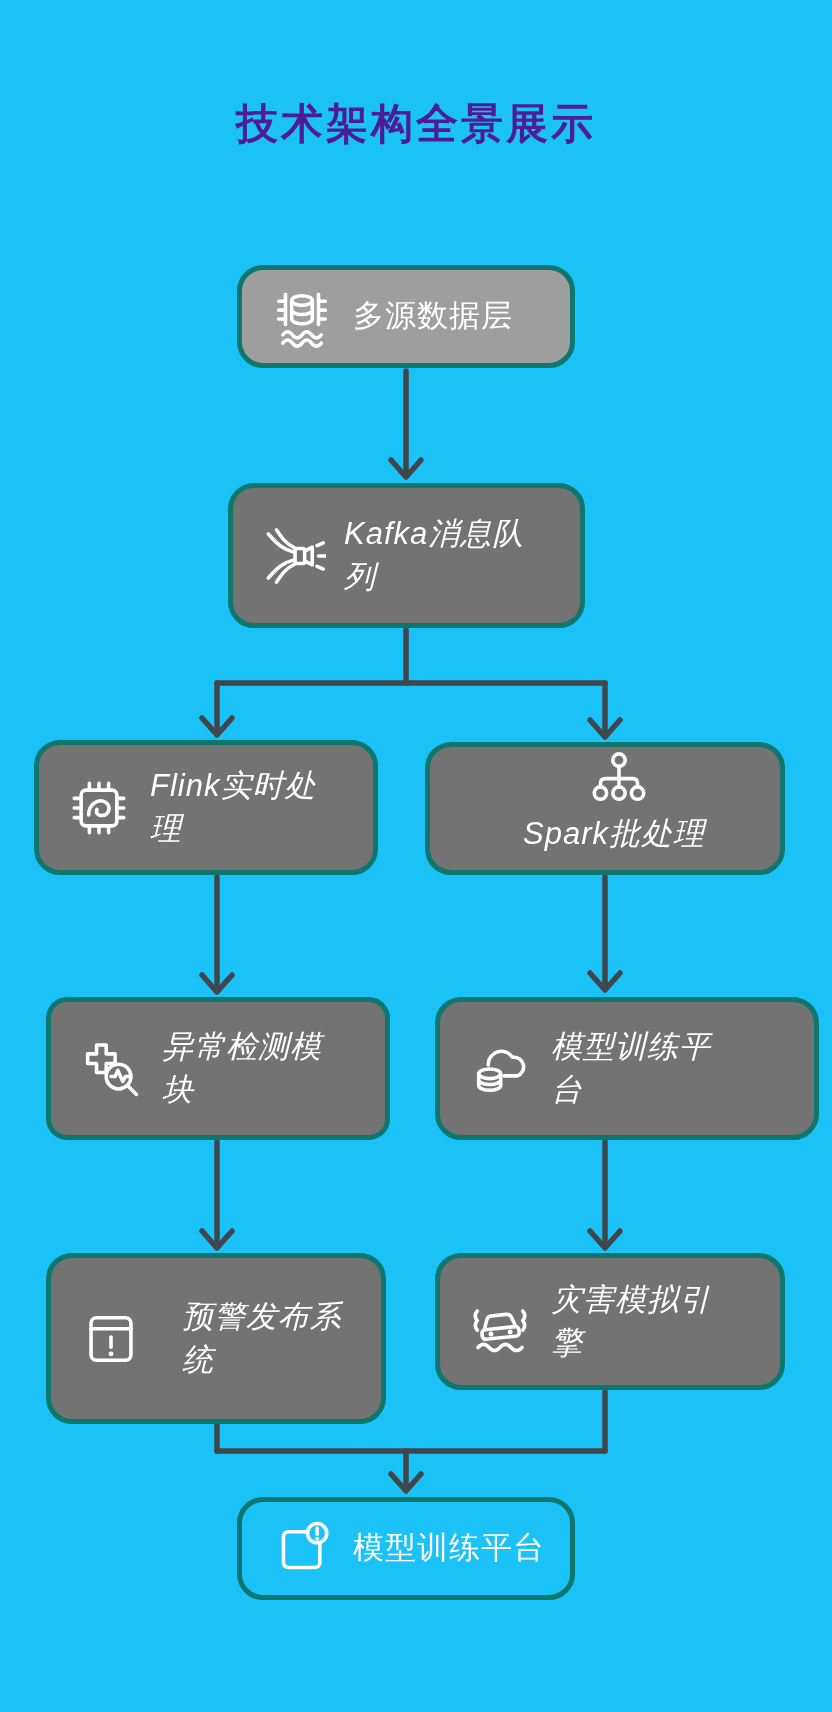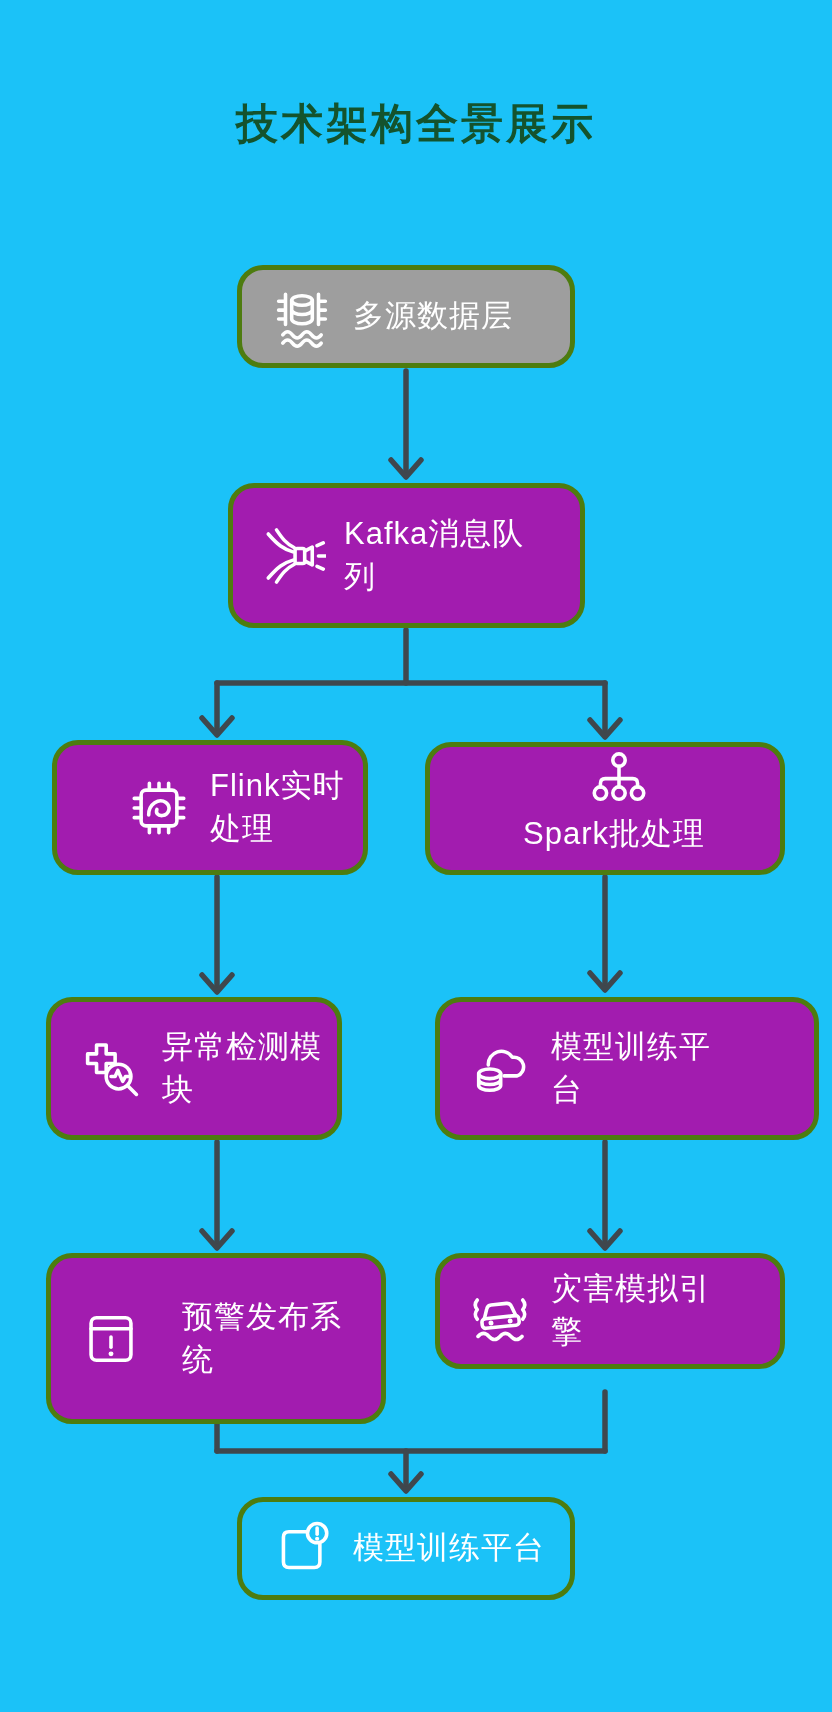--- a/index.html
+++ b/index.html
@@ -4,54 +4,54 @@
 <style>
   html,body{margin:0;padding:0;}
   body{
     width:832px;height:1712px;position:relative;overflow:hidden;
     background:#1BC2F8;
     font-family:"Liberation Sans","DejaVu Sans",sans-serif;
   }
   .page-title{
     position:absolute;top:96px;left:0;width:832px;
     text-align:center;font-size:42px;font-weight:600;
-    letter-spacing:3px;color:#14532d;
+    letter-spacing:3px;color:#4c1d95;
   }
   .connectors{position:absolute;left:0;top:0;}
   .connectors path,.connectors polyline{
     fill:none;stroke:#3F474D;stroke-width:5.5;
     stroke-linecap:round;stroke-linejoin:round;
   }
   .node{
     position:absolute;box-sizing:border-box;
     display:flex;align-items:center;
-    border:5px solid #4d7c0f;border-radius:26px;
+    border:5px solid #0f766e;border-radius:26px;
     color:#ffffff;
   }
-  .node.purple{background:#a21caf;}
+  .node.purple{background:#737373;font-style:italic;}
   .node.gray{background:#9E9E9E;}
   .node.outline{background:transparent;}
   .node .nicon{flex:0 0 auto;margin-left:27px;}
   .node .nicon svg{display:block;width:66px;height:66px;}
   .node .label{
     margin-left:18px;font-size:31px;font-weight:500;
     line-height:1.38;letter-spacing:1px;
   }
   .icon-stroke{fill:none;stroke:#ffffff;stroke-width:2.6;
     stroke-linecap:round;stroke-linejoin:round;}
   .icon-fill{fill:#ffffff;stroke:none;}
 
   #node-data-layer{left:237px;top:265px;width:338px;height:103px;}
   #node-kafka    {left:228px;top:483px;width:357px;height:145px;}
-  #node-flink    {left:52px; top:740px;width:316px;height:135px;padding-left:42px;}
+  #node-flink    {left:34px; top:740px;width:344px;height:135px;}
   #node-spark    {left:425px;top:742px;width:360px;height:133px;flex-direction:column;}
-  #node-anomaly  {left:46px; top:997px;width:296px;height:143px;}
+  #node-anomaly  {left:46px; top:997px;width:344px;height:143px;border-radius:21px;}
   #node-training {left:435px;top:997px;width:384px;height:143px;}
   #node-alert    {left:46px; top:1253px;width:340px;height:171px;gap:20px;}
-  #node-disaster {left:435px;top:1253px;width:350px;height:116px;}
+  #node-disaster {left:435px;top:1253px;width:350px;height:137px;}
   #node-push     {left:237px;top:1497px;width:338px;height:103px;}
 
   #node-kafka .label{width:186px;}
   #node-flink .label{width:172px;}
   #node-anomaly .label,#node-training .label,
   #node-alert .label,#node-disaster .label{width:168px;}
 </style>
 </head>
 <body>
 

